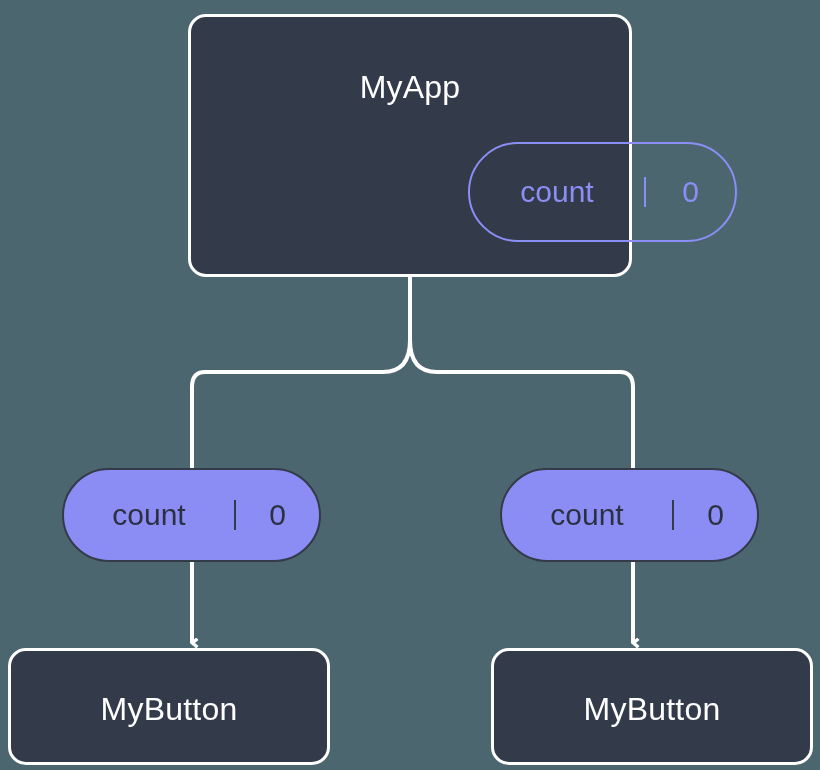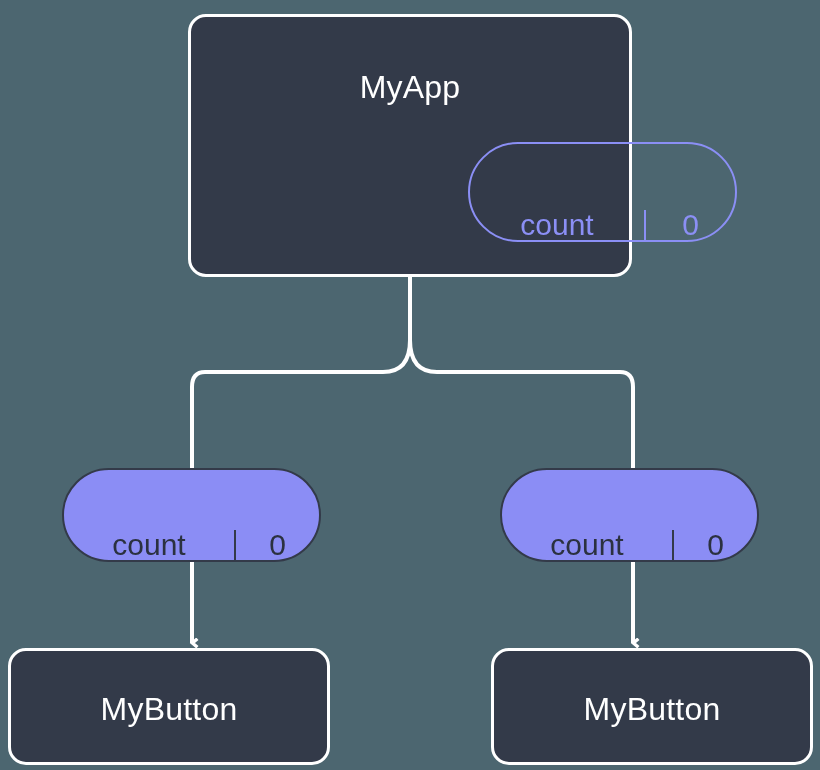--- a/index.html
+++ b/index.html
@@ -71,21 +71,21 @@
     top: 42px;
   }
   #btn-right-title {
     top: 42px;
   }
   
   .pill {
     position: absolute;
     box-sizing: border-box;
     display: flex;
-    align-items: flex-end;
+    align-items: center;
     border-radius: 999px;
     overflow: hidden;
   }
   .pill-name, .pill-value {
     display: flex;
     align-items: center;
     justify-content: center;
     font-size: 30px;
     line-height: 1;
     white-space: nowrap;

